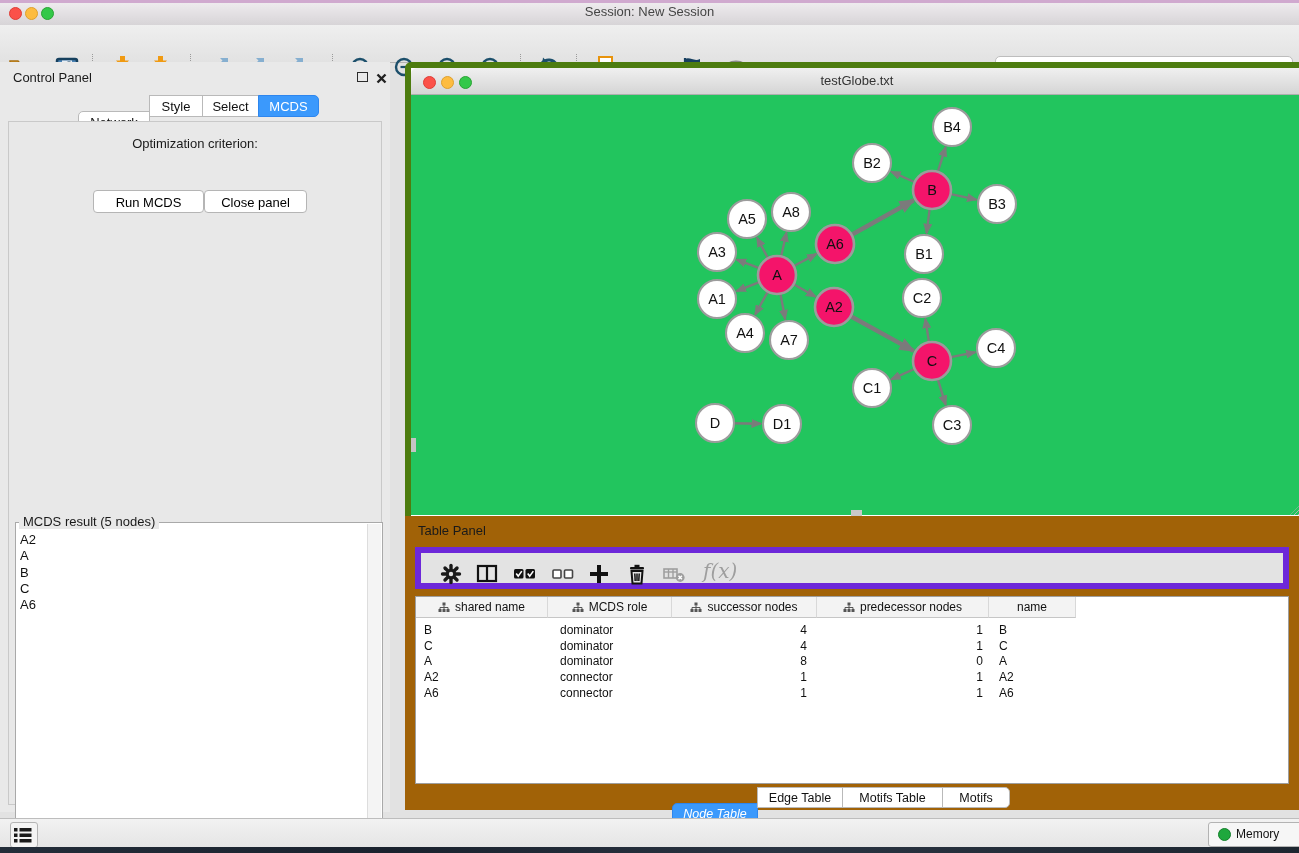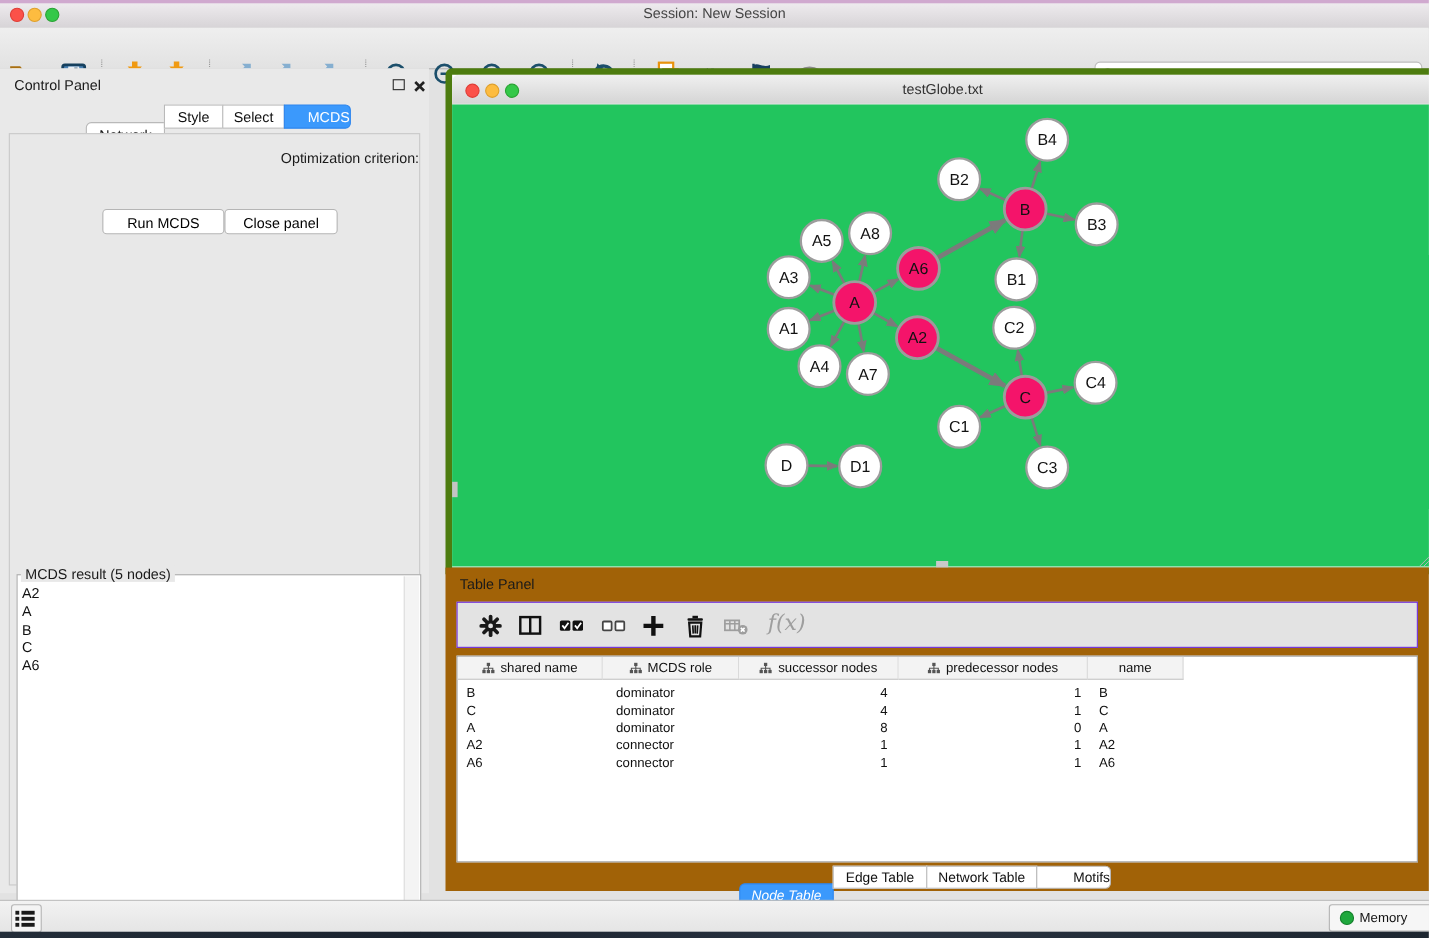--- a/index.html
+++ b/index.html
@@ -27,25 +27,25 @@
   #search-box svg{position:absolute;left:5px;top:4px;}
   
   #control-panel{position:absolute;left:0;top:62px;width:390px;height:750px;background:#e9e9e9;}
   #cp-title{position:absolute;left:13px;top:8px;font-size:13px;color:#1a1a1a;}
   .float-ic{position:absolute;width:9px;height:8px;border:1.6px solid #2b2b2b;background:transparent;}
   .close-ic{position:absolute;width:11px;height:11px;}
   #cp-tabs{position:absolute;left:78px;top:33px;height:22px;display:flex;}
   .seg-tab{box-sizing:border-box;height:22px;line-height:21px;text-align:center;font-size:13px;
     background:#fff;border:1px solid #b9b9b9;margin-left:-1px;color:#111;}
   .seg-tab:first-child{border-radius:5px 0 0 5px;margin-left:0;margin-top:16px;}
-  .seg-tab:last-child{border-radius:0 5px 5px 0;text-align:right;}
+  .seg-tab:last-child{border-radius:0 5px 5px 0;}
   .seg-tab.active{background:#3b99fc;border-color:#2e86ee;color:#fff;}
   #cp-content{position:absolute;left:8px;top:59px;width:372px;height:682px;
     background:#e8e8e8;border:1px solid #c9c9c9;}
-  #opt-label{position:absolute;left:0;top:14px;width:100%;text-align:right;font-size:13px;}
+  #opt-label{position:absolute;left:0;top:14px;width:100%;text-align:center;font-size:13px;}
   #opt-select{position:absolute;left:34px;top:35px;width:312px;height:24px;background:#fff;
     border:1px solid #b5b5b5;border-radius:4px;box-sizing:border-box;}
   #opt-select .val{position:absolute;left:9px;top:3px;font-size:13px;color:#111;white-space:nowrap;}
   #opt-select .stepper{position:absolute;right:0;top:0;width:21px;height:22px;border-radius:0 3px 3px 0;
     background:linear-gradient(#7db8fd,#3586f8);}
   .btn{position:absolute;height:23px;background:#fff;border:1px solid #b5b5b5;border-radius:4px;
     font-size:13px;text-align:center;line-height:21px;box-sizing:border-box;}
   #mcds-fieldset{position:absolute;left:6px;top:400px;width:366px;height:334px;background:#fff;
     border:1px solid #a9a9a9;}
   #mcds-legend{position:absolute;left:10px;top:392px;background:#e8e8e8;padding:0 4px;font-size:13px;}
@@ -62,21 +62,21 @@
   #graph-svg{position:absolute;left:0;top:0;}
   #net-vscroll{position:absolute;left:0px;top:343px;width:5px;height:14px;background:#c4c4c4;}
   #net-hscroll{position:absolute;left:440px;bottom:-2px;width:11px;height:7px;background:#c9c9c9;}
   #net-grip{position:absolute;right:1px;bottom:0px;width:12px;height:12px;
     background:repeating-linear-gradient(135deg,transparent,transparent 2px,#b5b5b5 2px,#b5b5b5 3px);
     clip-path:polygon(100% 0,100% 100%,0 100%);}
   
   #table-panel{position:absolute;left:405px;top:516px;width:894px;height:294px;background:#a16207;}
   #tp-title{position:absolute;left:13px;top:7px;font-size:13px;}
   #tp-toolbar{position:absolute;left:10px;top:31px;width:874px;height:42px;background:#e3e3e3;
-    border:1px solid #6d28d9;box-sizing:border-box;}
+    border:6px solid #6d28d9;box-sizing:border-box;}
   .tpi{position:absolute;top:9px;width:24px;height:24px;}
   #tp-fx{position:absolute;left:282px;top:6px;font-family:"DejaVu Serif",serif;font-style:italic;
     font-size:20px;color:#9e9e9e;}
   #node-table{position:absolute;left:10px;top:80px;width:874px;height:188px;background:#fff;
     border:1px solid #9e9e9e;box-sizing:border-box;overflow:hidden;}
   #table-header{display:flex;height:21px;}
   .th{box-sizing:border-box;background:#f3f3f3;border-right:1px solid #d8d8d8;border-bottom:1px solid #c6c6c6;
     font-size:12px;color:#111;display:flex;align-items:center;justify-content:center;gap:5px;}
   .trow{display:flex;height:15.8px;align-items:center;}
   .trow:first-of-type{margin-top:4px;}
@@ -545,21 +545,21 @@
           <div class="td" style="width: 145px; text-align: right; padding-right: 10px;">1</div>
           <div class="td" style="width: 172px; text-align: right; padding-right: 6px;">1</div>
           <div class="td" style="width: 87px; text-align: left; padding-left: 10px;">A6</div>
         </div>
       </div>
   </div>
 
   <div id="tp-tabs">
       <div class="seg-tab active" style="width: 86px; font-style: italic;">Node Table</div>
       <div class="seg-tab" style="width: 86px;">Edge Table</div>
-      <div class="seg-tab" style="width: 101px;">Network Table</div>
+      <div class="seg-tab" style="width: 101px;">Motifs Table</div>
       <div class="seg-tab" style="width: 68px;">Motifs</div>
     </div>
 </div>
 
 <div id="statusbar">
   <div id="list-btn">
     <svg width="24" height="24" viewBox="0 0 24 24">
         <g fill="#1a1a1a">
           <rect x="3" y="5" width="3.5" height="3.5"></rect>
           <rect x="8.5" y="5" width="12" height="3.5"></rect>

